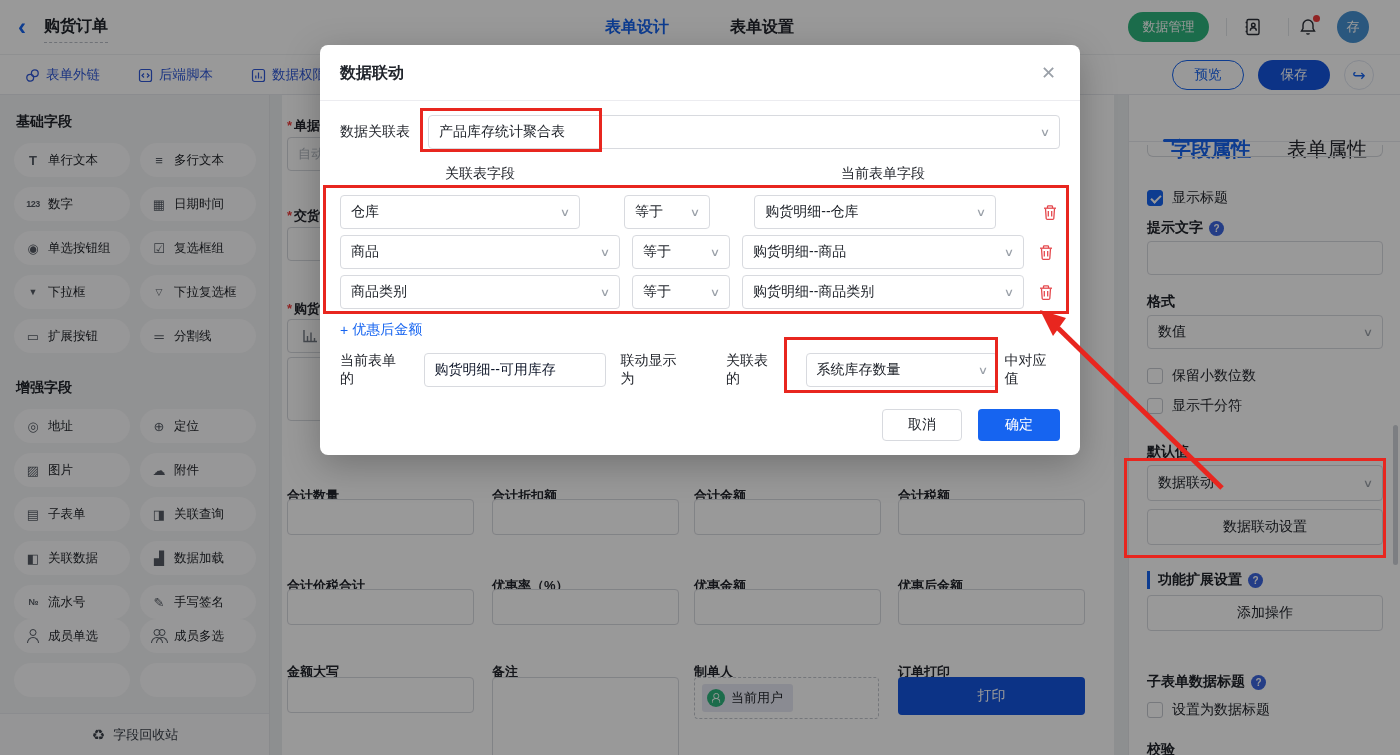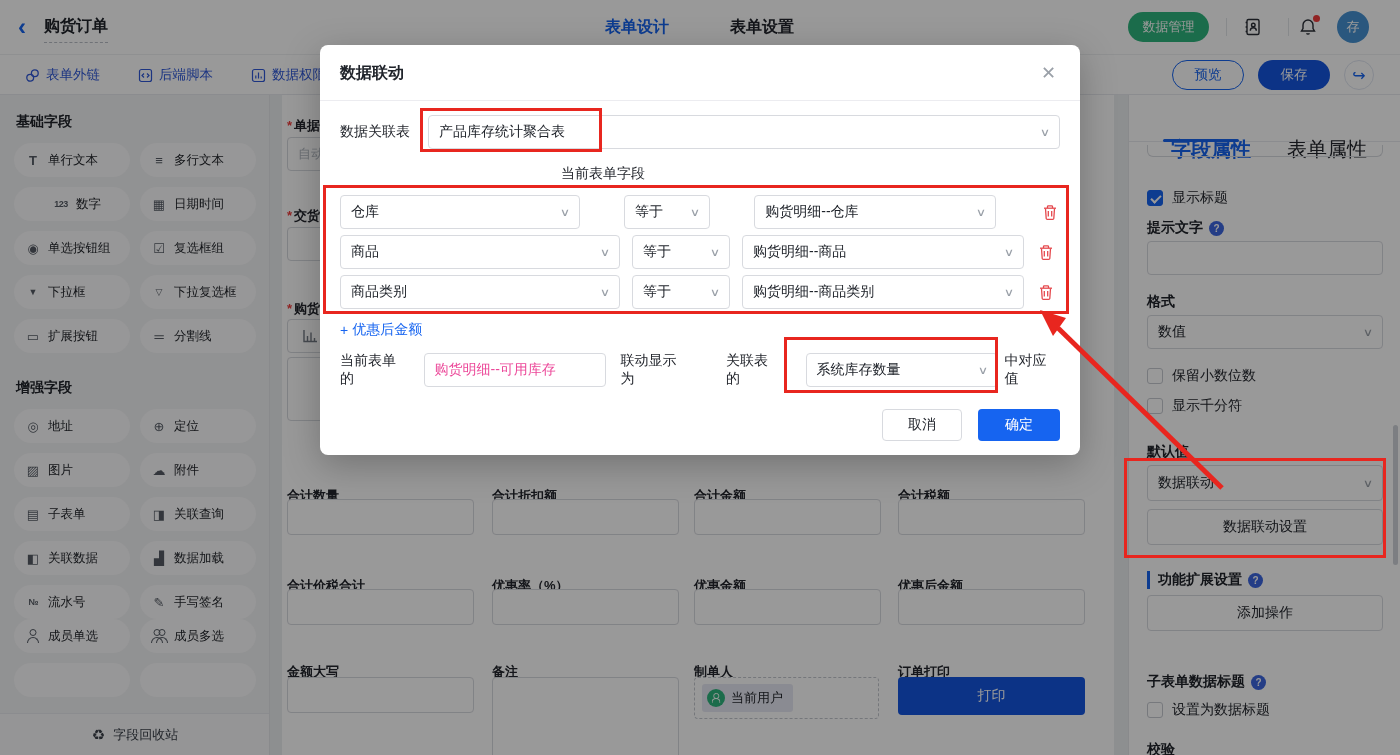--- a/index.html
+++ b/index.html
@@ -102,21 +102,21 @@
   .m-heads .h2 { width:282px; text-align:center; }
   .cond-row { display:flex; align-items:center; gap:12px; margin-top:6px; }
   .cond-row:first-child { margin-top:10px;gap:44px; }
   .cond-row .s1 { width:280px; }
   .cond-row .s2 { width:98px; }
   .cond-row .s3 { width:282px; }
   .trash { width:20px; height:20px; display:flex; align-items:center; justify-content:center; cursor:pointer; flex:none; }
   .add-link { margin-top:12px; font-size:14px; color:#1664f0; cursor:pointer; display:inline-flex; align-items:center; gap:4px; }
   .m-bottom { display:flex; align-items:center; margin-top:13px; font-size:14px; color:#23262d; }
   .m-bottom .gap { width:14px; flex:none; }
-  .m-bottom .ro-input { width:184px; height:34px; border:1px solid #d8dadf; border-radius:4px; display:flex; align-items:center; padding:0 10px; color:#ec4899; background:#fff; }
+  .m-bottom .ro-input { width:184px; height:34px; border:1px solid #d8dadf; border-radius:4px; display:flex; align-items:center; padding:0 10px; color:#0f172a; background:#fff; }
   .m-bottom .sel { width:194px;margin-left:20px; }
   .m-footer { display:flex; justify-content:flex-end; gap:16px; margin-top:21px; padding-right:-4px; }
   .btn-cancel { width:80px; height:32px; border:1px solid #d8dadf; border-radius:4px; background:#fff; font-size:14px; color:#23262d; display:flex; align-items:center; justify-content:center; cursor:pointer; }
   .btn-ok { width:82px; height:32px; border-radius:4px; background:#1664f0; color:#fff; font-size:14px; display:flex; align-items:center; justify-content:center; cursor:pointer; }
 
   
   .red-box { position:absolute; border:3px solid #e8261f; z-index:60; pointer-events:none; }
   .arrow-svg { position:absolute; inset:0; z-index:60; pointer-events:none; }
 </style>
 </head>
@@ -195,21 +195,21 @@
             </span>
             <span>单行文本</span>
           </div>
           <div class="pill">
             <span style="display:inline-flex;width:16px;justify-content:center;">
               <span class="g">≡</span>
             </span>
             <span>多行文本</span>
           </div>
           <div class="pill">
-            <span style="display:inline-flex;width:16px;justify-content:center;margin-left:28px;">
+            <span style="display:inline-flex;width:16px;justify-content:center;">
               <span class="g gnum">123</span>
             </span>
             <span>数字</span>
           </div>
           <div class="pill">
             <span style="display:inline-flex;width:16px;justify-content:center;">
               <span class="g">▦</span>
             </span>
             <span>日期时间</span>
           </div>
@@ -465,20 +465,21 @@
     </div>
     <div class="m-body">
       <div class="m-row1">
         <span class="lab">数据关联表</span>
         <div class="sel">
           <span>产品库存统计聚合表</span>
             <span class="chev">∨</span>
         </div>
       </div>
       <div class="m-heads">
+        <span class="h1">关联表字段</span>
         <span class="hsp"></span>
         <span class="h2">当前表单字段</span>
       </div>
       <div id="modal-rows">
           <div class="cond-row">
             <div class="sel s1">
               <span>仓库</span>
               <span class="chev">∨</span>
             </div>
             <div class="sel s2">

